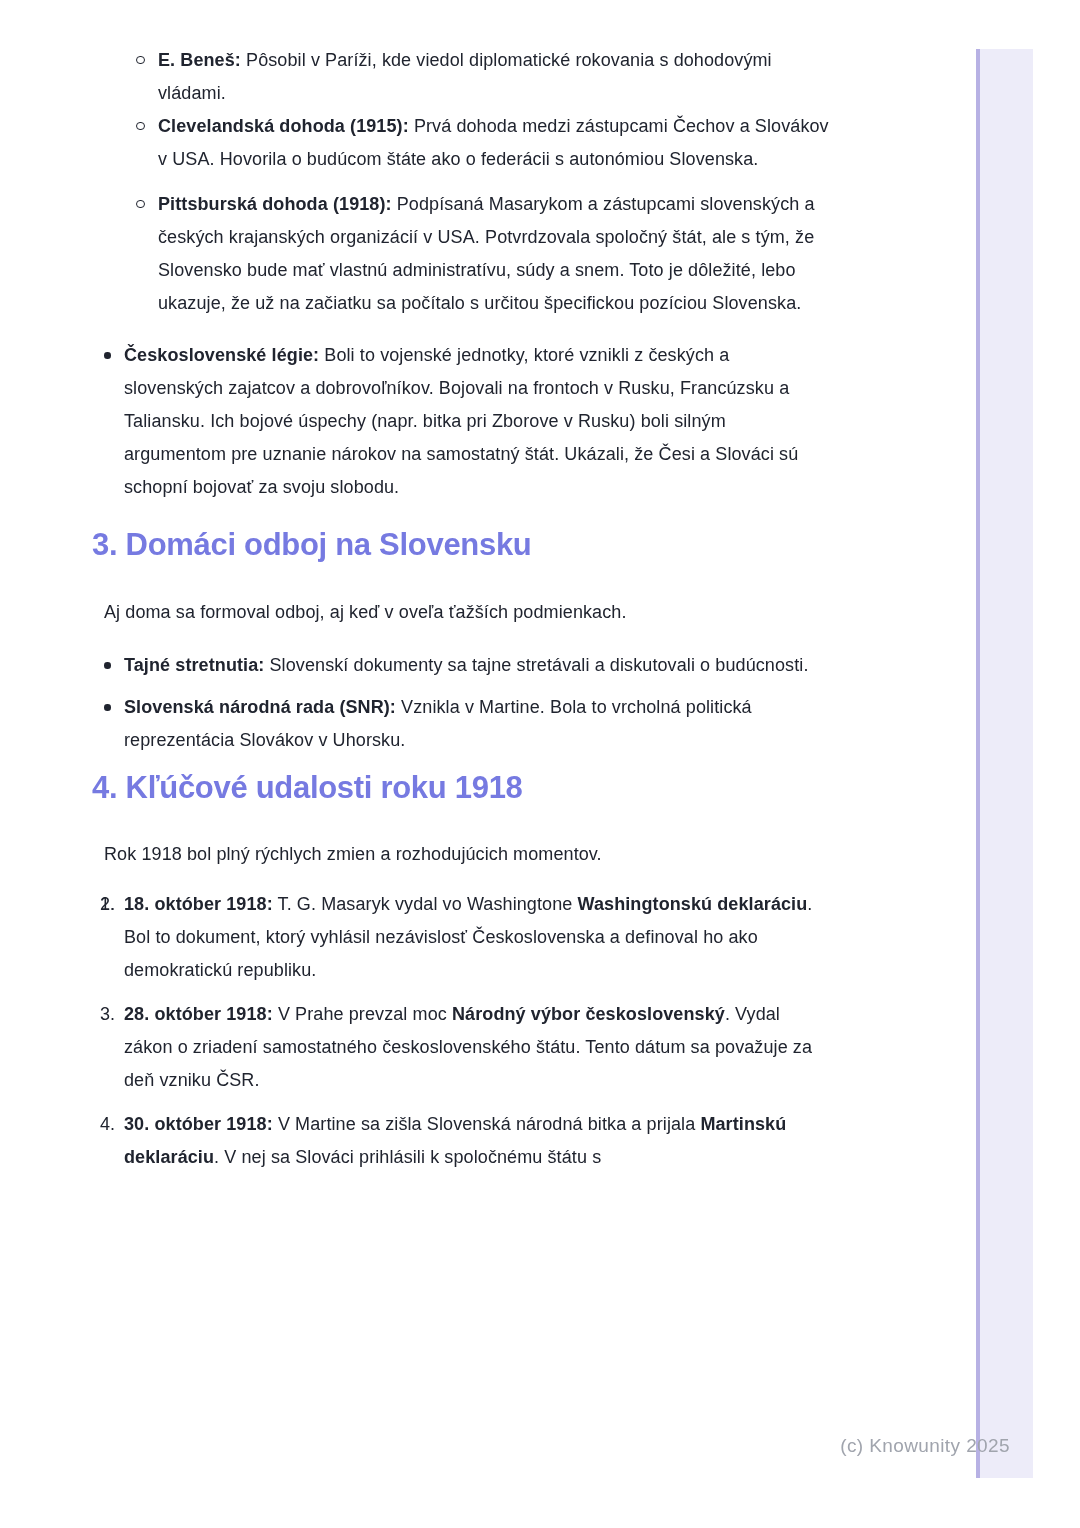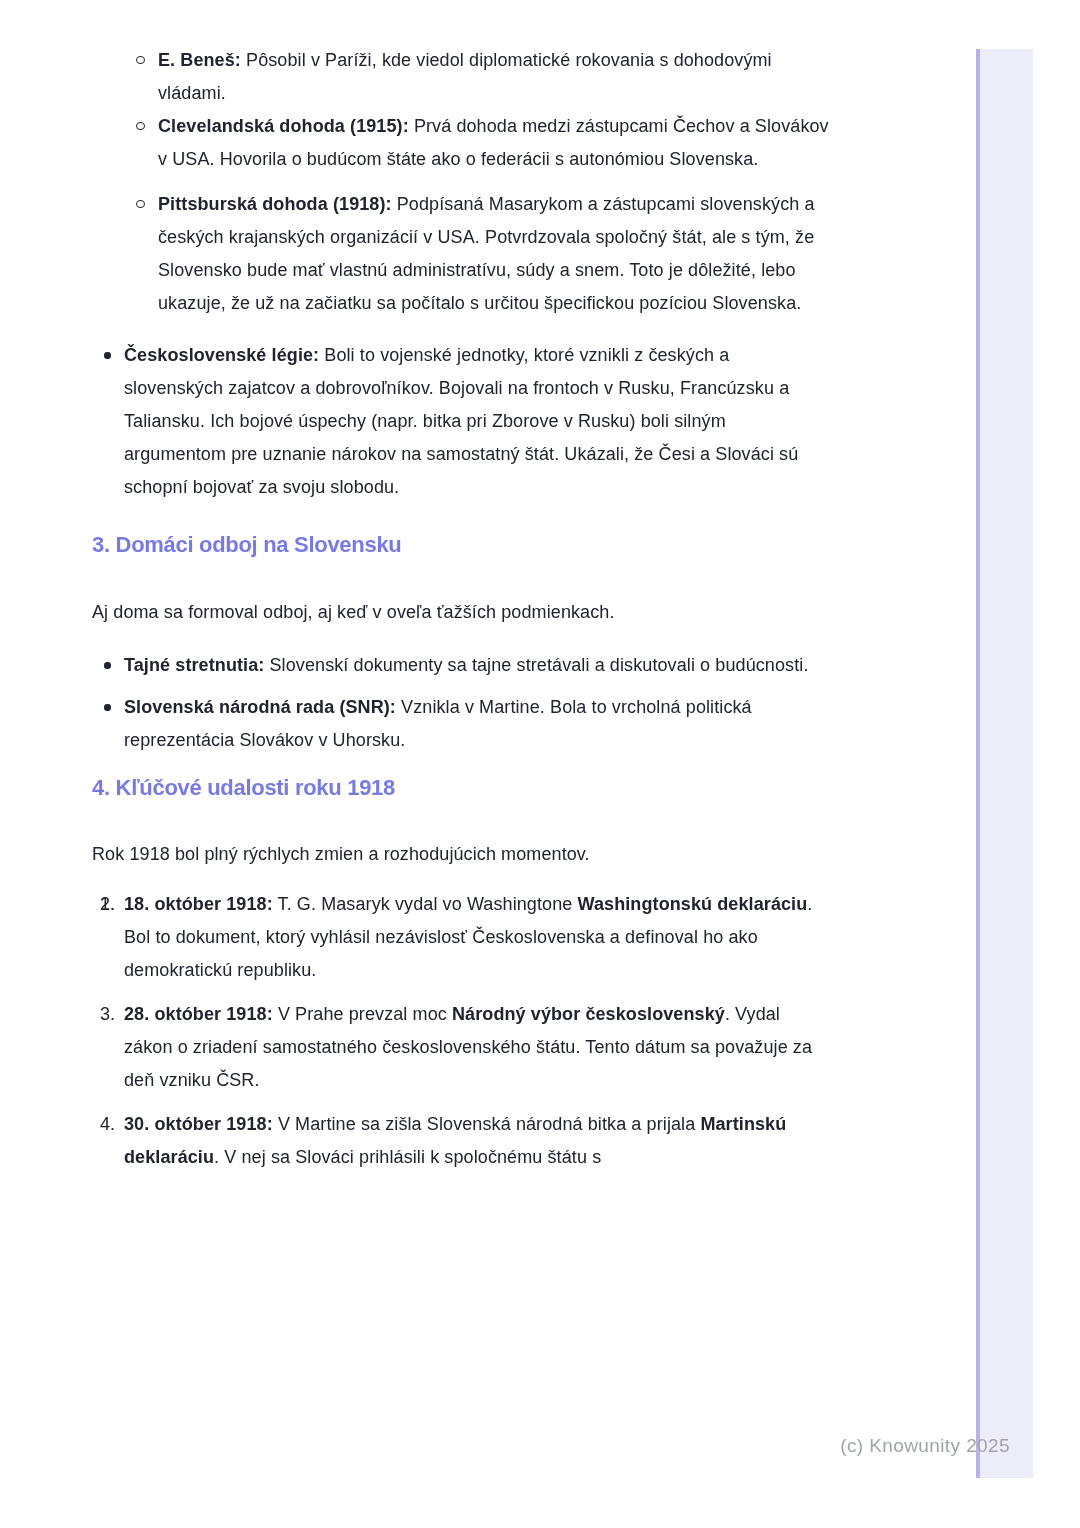--- a/index.html
+++ b/index.html
@@ -38,21 +38,21 @@
     left: 92px;
     top: 44px;
     width: 740px;
     font-size: 18px;
     line-height: 33px;
     letter-spacing: 0.1px;
     z-index: 2;
   }
   ul, ol { list-style: none; margin: 0; padding: 0; }
   li { position: relative; }
-  p { margin: 0; }
+  p { margin: 12px; }
   .b { font-weight: 700; }
   
   .l1 { padding-left: 32px; }
   .l1::before {
     content: "";
     position: absolute;
     left: 12px;
     top: 13px;
     width: 6.5px;
     height: 6.5px;
@@ -70,21 +70,21 @@
     height: 6.5px;
     border: 1.8px solid currentColor;
     border-radius: 50%;
     background: transparent;
   }
   .subs li + li { margin-top: 12px; }
   .mains li + li { margin-top: 9px; }
   .events li + li { margin-top: 11px; }
   h2 {
     margin: 0;
-    font-size: 22px;
+    font-size: 31px;
     line-height: 38px;
     font-weight: 700;
     letter-spacing: -0.3px;
     color: var(--accent);
   }
   .ev { padding-left: 32px; }
   .num { position: absolute; left: 8px; }
   .footer {
     position: absolute;
     top: 1437px;

